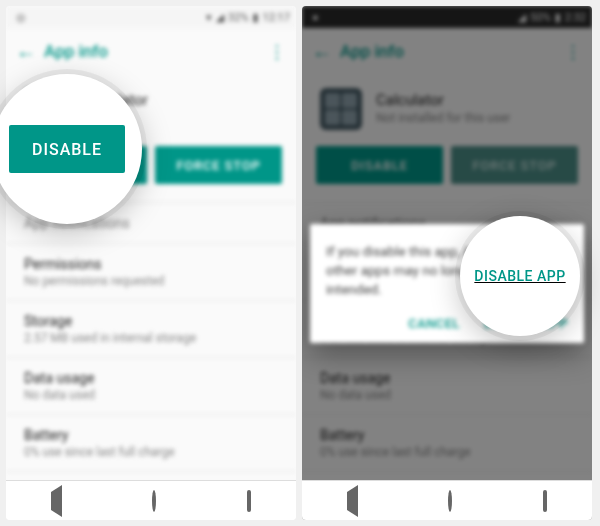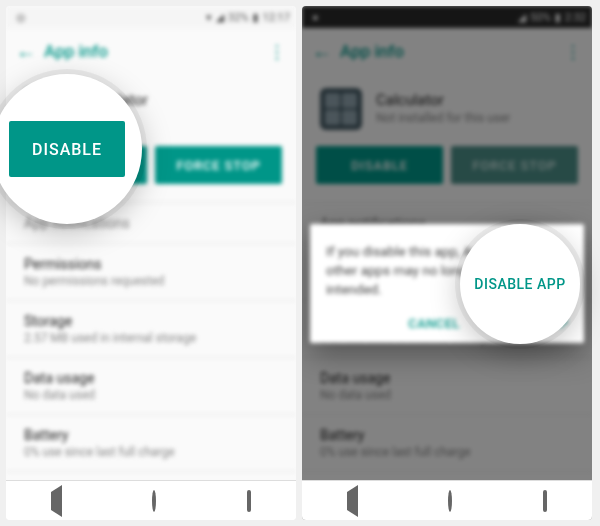--- a/index.html
+++ b/index.html
@@ -166,27 +166,27 @@
     width: 150px; height: 150px;
     left: -8px; top: 74px;
   }
   .spot.s1 .inner {
     background: #009688;
     color: #fff;
     font-weight: 500;
     font-size: 16px;
     letter-spacing: 1px;
     width: 116px;
-    height: 56px;
+    height: 48px;
     border-radius: 2px;
     display:flex;align-items:center;justify-content:center;
   }
   .spot.s2 {
     width: 120px; height: 120px;
-    left: 460px; top: 224px;
+    left: 460px; top: 216px; text-decoration: underline;
   }
   .spot.s2 .inner {
     color: #009688;
     font-weight: 500;
     font-size: 14px;
     letter-spacing: .5px;
   }
 
   .blur { filter: blur(2.2px); }
 </style>

